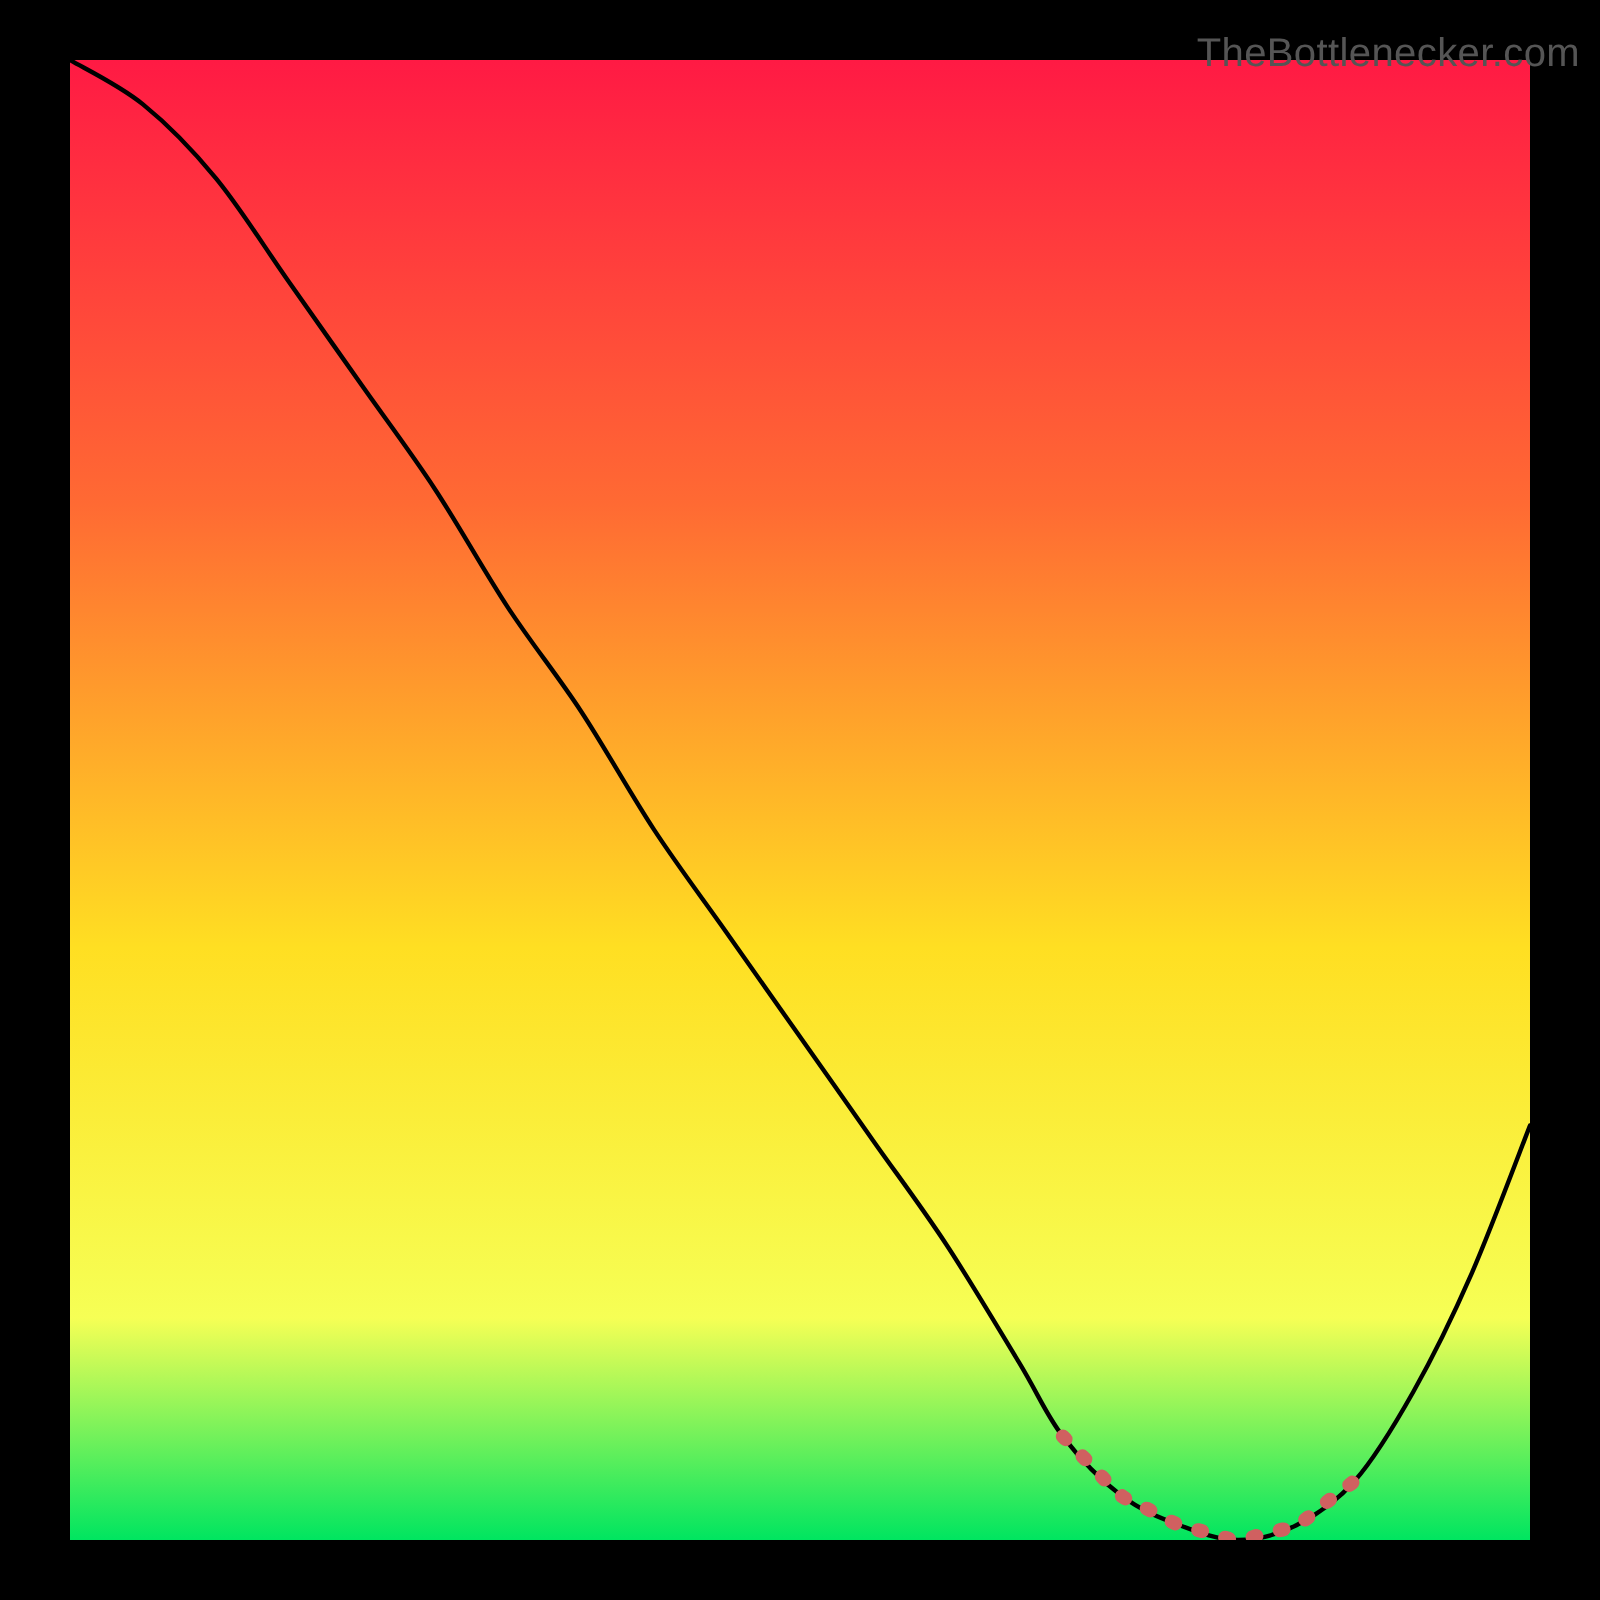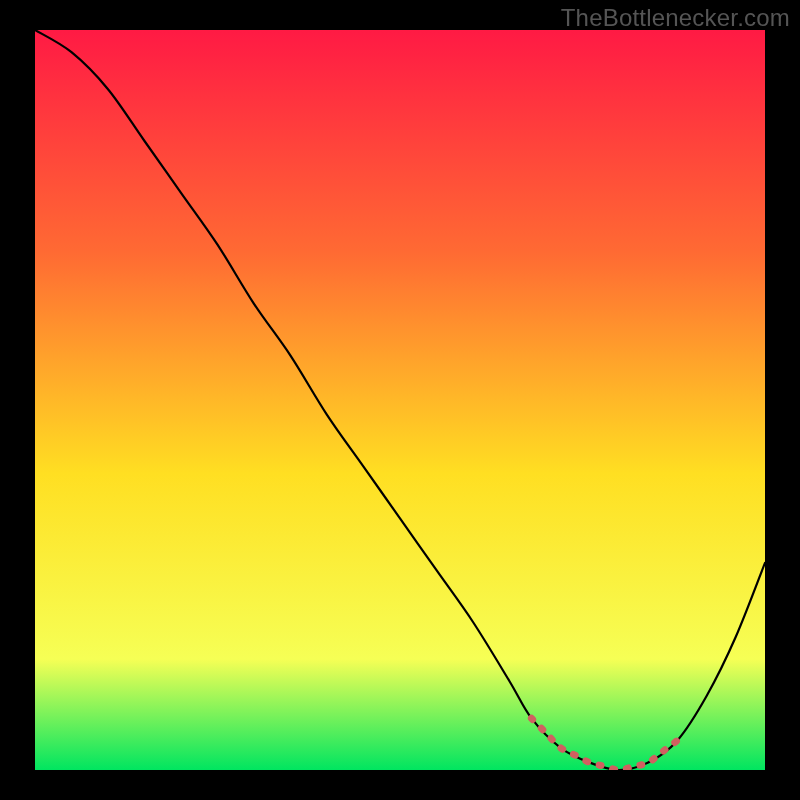--- a/index.html
+++ b/index.html
@@ -11,24 +11,24 @@
     font-family: Arial, Helvetica, sans-serif;
     overflow: hidden;
   }
   .container {
     position: relative;
     width: 800px;
     height: 800px;
   }
   .attribution {
     position: absolute;
-    top: 4px;
+    top: 16px;
     right: 10px;
     color: #555;
-    font-size: 24px;
+    font-size: 20px;
     font-weight: 500;
     z-index: 10;
     letter-spacing: 0.2px;
   }
   .plot {
     position: absolute;
     left: 35px;
     top: 30px;
     width: 730px;
     height: 740px;

